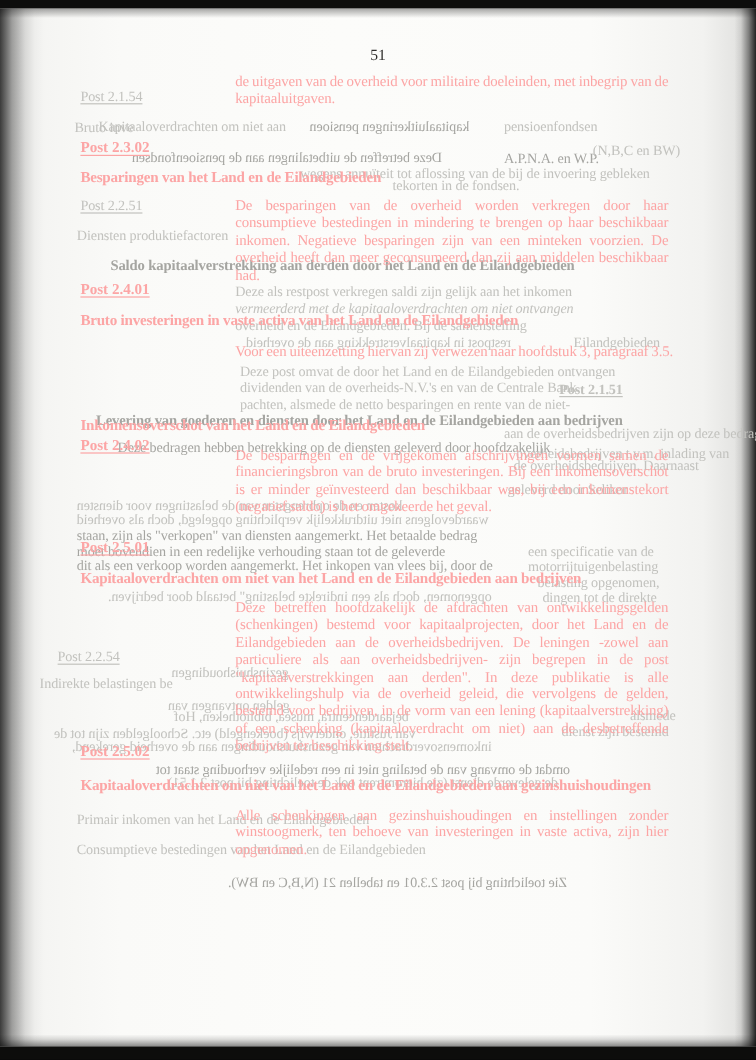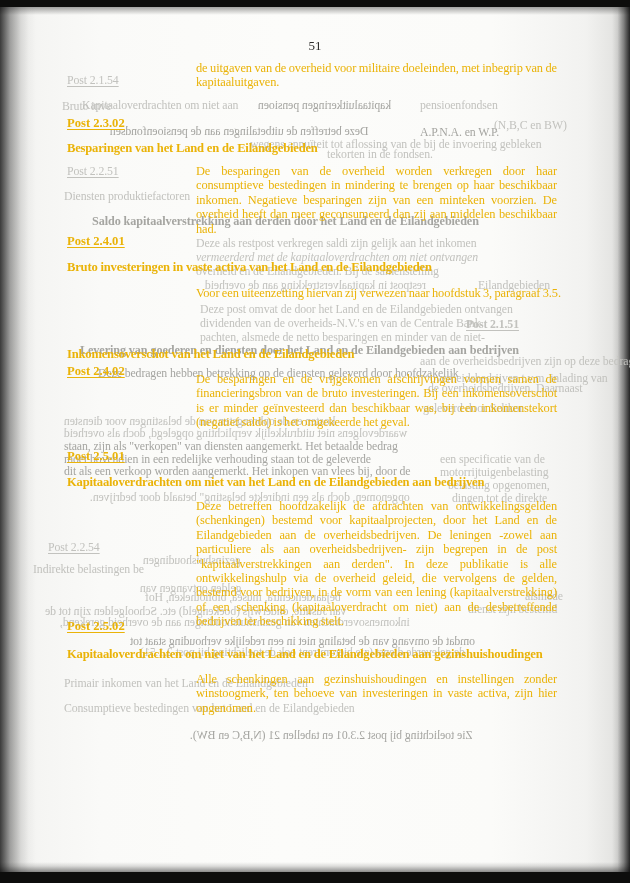--- a/index.html
+++ b/index.html
@@ -32,21 +32,21 @@
     background:linear-gradient(180deg, rgba(0,0,0,.35), transparent);
   }
   
   #bleed-layer   { position:absolute; inset:0; z-index:2; }
   #content-layer { position:absolute; inset:0; z-index:3; }
   
   .pagenum {
     position:absolute; top:38px; left:0; right:0;
     text-align:center; font-size:13px; color:#2e2d2b;
   }
-  .block { position:absolute; color:#eab308; }
+  .block { position:absolute; color:#fca5a5; }
   .block.post {
     left:67px; font-size:12.6px; font-weight:700; white-space:nowrap;
     text-decoration:underline; text-underline-offset:2px;
   }
   .block.title {
     left:67px; font-size:12.6px; font-weight:700; white-space:nowrap;
     letter-spacing:-0.2px;
   }
   .block.body {
     left:196px; width:361px; font-size:12.4px; line-height:14.4px;
@@ -89,21 +89,21 @@
       <div class="bleed" style="left: 64px; top: 189px;">Diensten produktiefactoren</div>
       <div class="bleed dark bold" style="left: 92px; top: 214px;">Saldo kapitaalverstrekking aan derden door het Land en de Eilandgebieden</div>
       <div class="bleed" style="left: 196px; top: 236px;">Deze als restpost verkregen saldi zijn gelijk aan het inkomen</div>
       <div class="bleed" style="left: 196px; top: 250px; font-style: italic;">vermeerderd met de kapitaaloverdrachten om niet ontvangen</div>
       <div class="bleed" style="left: 196px; top: 264px;">overheid en de Eilandgebieden. Bij de samenstelling</div>
       <div class="bleed mirrored" style="left: 205px; top: 278px;">restpost in kapitaalverstrekking aan de overheid</div>
       <div class="bleed" style="left: 478px; top: 278px;">Eilandgebieden</div>
       <div class="bleed" style="left: 200px; top: 302px;">Deze post omvat de door het Land en de Eilandgebieden ontvangen</div>
       <div class="bleed" style="left: 200px; top: 316px;">dividenden van de overheids-N.V.'s en van de Centrale Bank</div>
       <div class="bleed underline" style="left: 466px; top: 317px; font-weight: bold;">Post 2.1.51</div>
-      <div class="bleed" style="left: 200px; top: 330px;">pachten, alsmede de netto besparingen en minder van de niet-</div>
+      <div class="bleed" style="left: 200px; top: 330px;">pachten, alsmede de netto besparingen en rente van de niet-</div>
       <div class="bleed dark bold" style="left: 80px; top: 343px;">Levering van goederen en diensten door het Land en de Eilandgebieden aan bedrijven</div>
       <div class="bleed" style="left: 420px; top: 354px;">aan de overheidsbedrijven zijn op deze bedragen</div>
       <div class="bleed dark" style="left: 98px; top: 366px;">Deze bedragen hebben betrekking op de diensten geleverd door hoofdzakelijk</div>
       <div class="bleed" style="left: 428px; top: 381px;">de overheidsbedrijven. Daarnaast</div>
       <div class="bleed" style="left: 430px; top: 371px;">overheidsbedrijven t.v.m. inlading van</div>
       <div class="bleed" style="left: 423px; top: 401px;">geleverd door Selikor</div>
       <div class="bleed mirrored" style="left: 64px; top: 414px;">kosten en de opbrengsten van de belastingen voor diensten</div>
       <div class="bleed mirrored" style="left: 64px; top: 426px;">waardevolgens niet uitdrukkelijk verplichting opgelegd, doch als overheid</div>
       <div class="bleed dark" style="left: 64px; top: 439px;">staan, zijn als "verkopen" van diensten aangemerkt. Het betaalde bedrag</div>
       <div class="bleed dark" style="left: 64px; top: 452px;">moet bovendien in een redelijke verhouding staan tot de geleverde</div>

